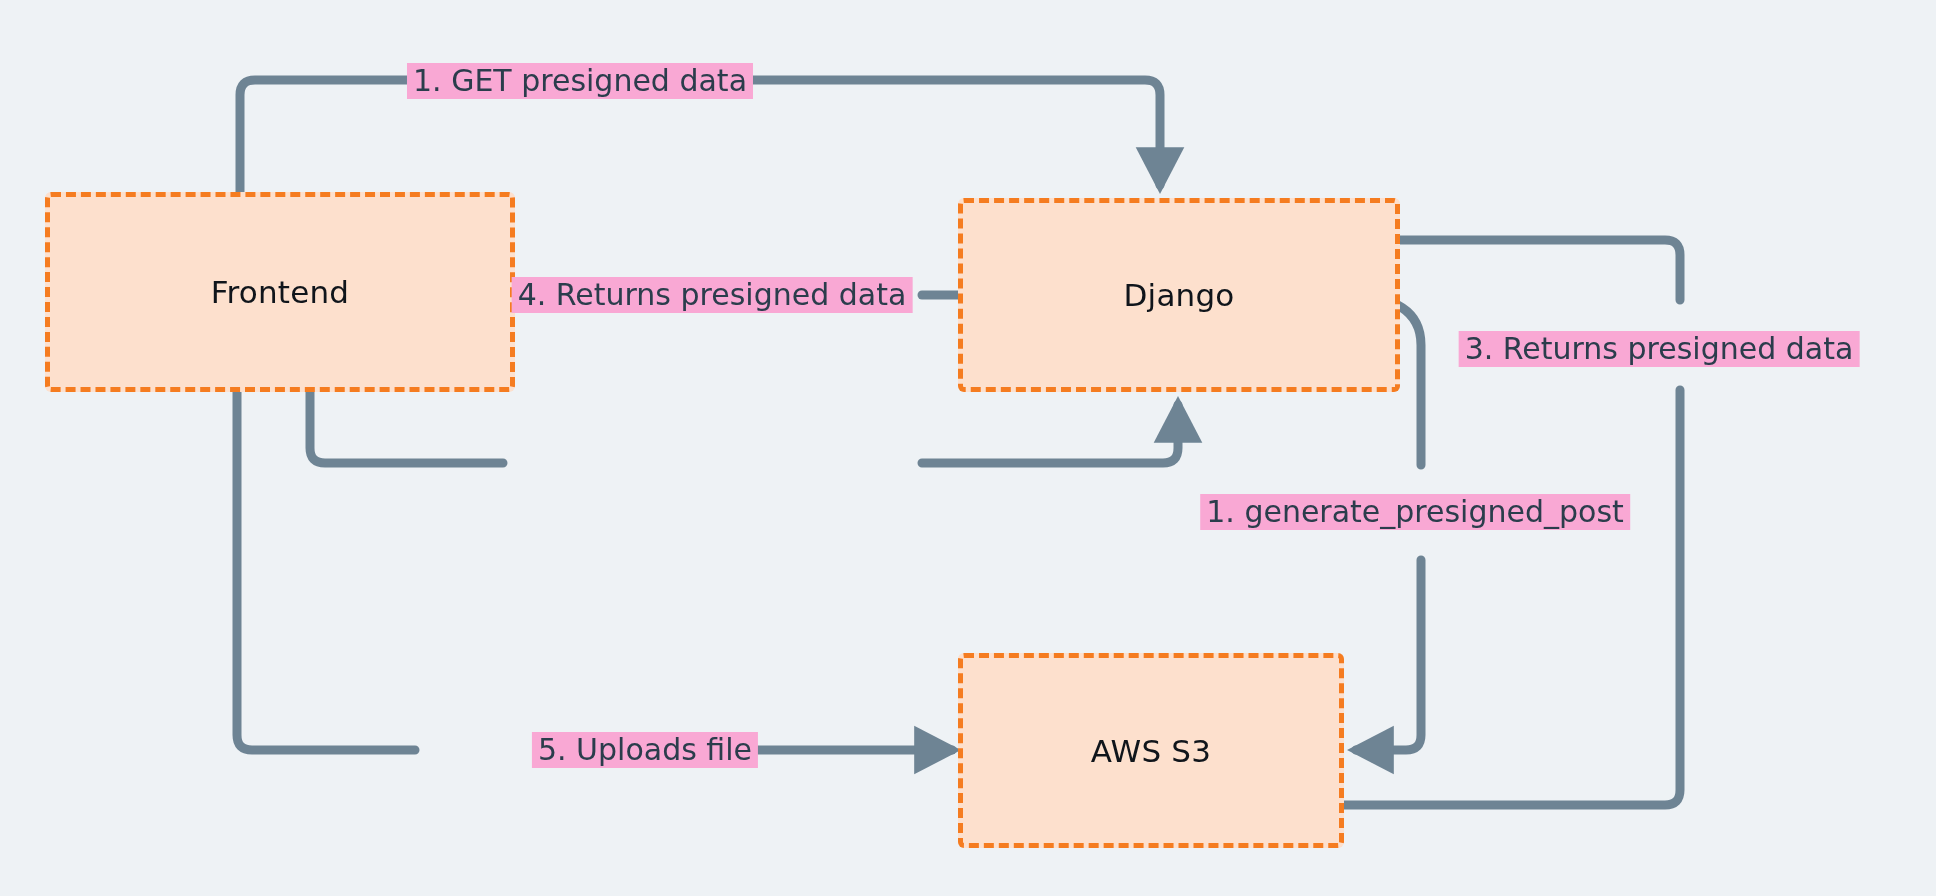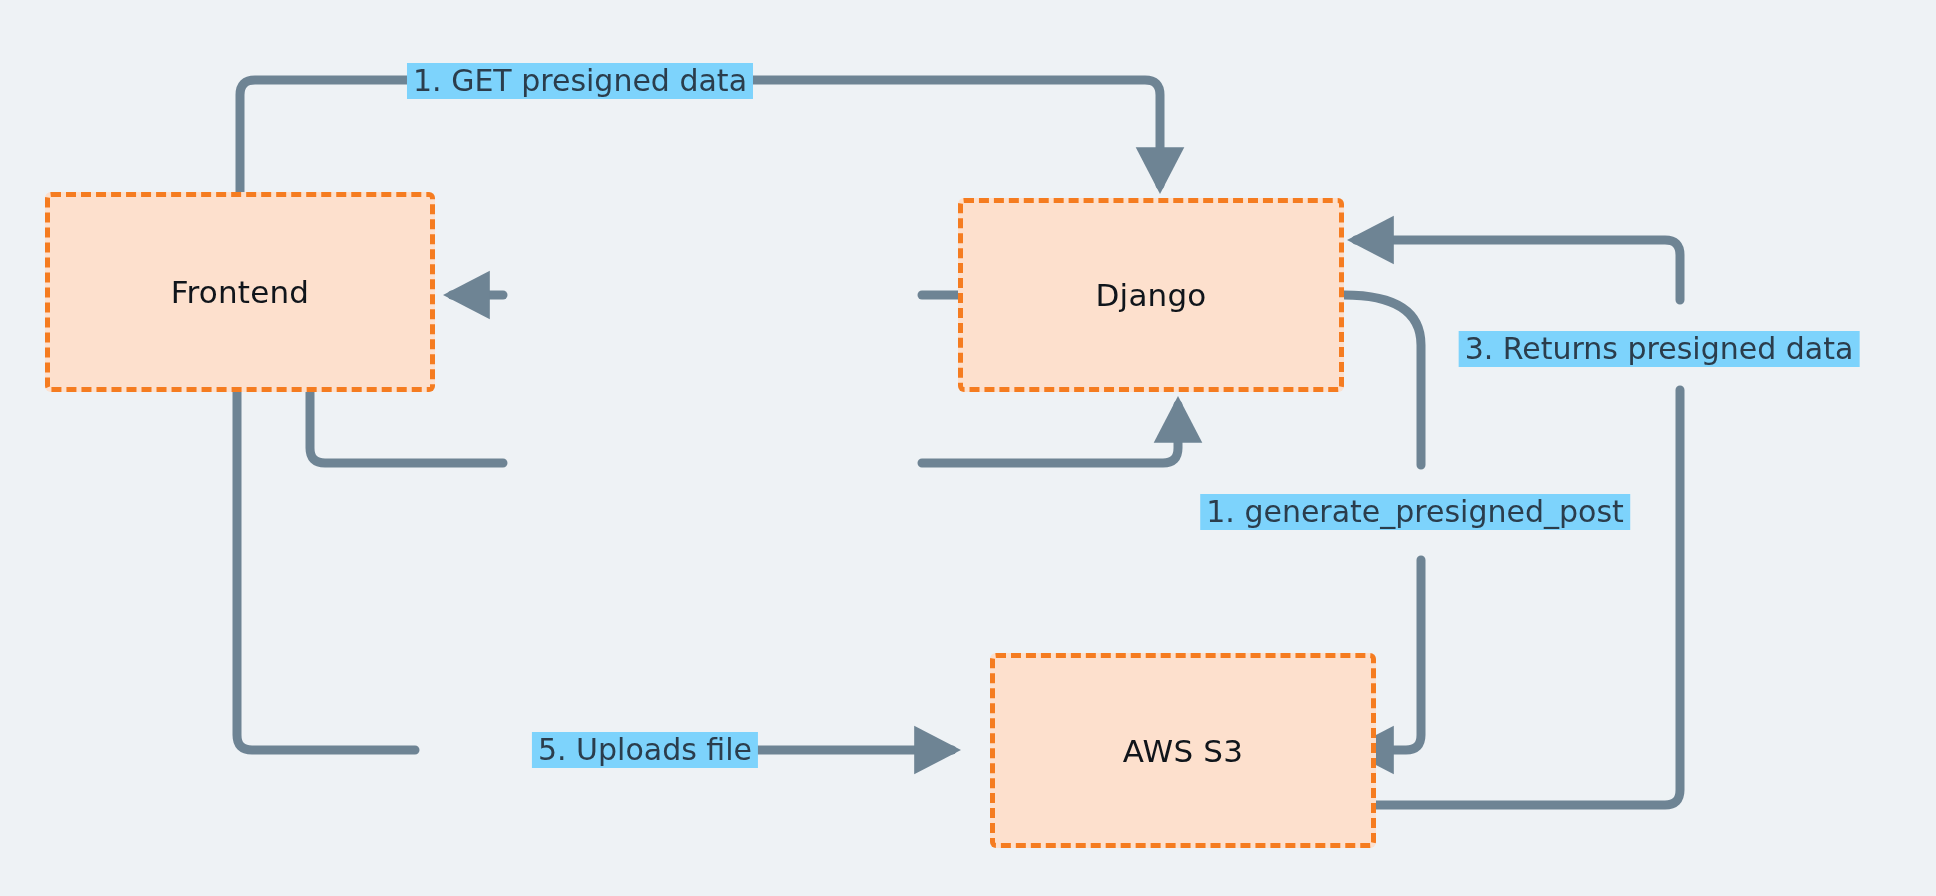--- a/index.html
+++ b/index.html
@@ -41,21 +41,21 @@
     color: #10151b;
     letter-spacing: 0.2px;
     white-space: pre;
   }
   .edge-label {
     position: absolute;
     font-family: "DejaVu Sans", sans-serif;
     font-size: 30px;
     color: #2b3d4c;
     white-space: pre;
-    background: #7dd3fc;
+    background: #f9a8d4;
     line-height: 1;
     padding: 3px 6px;
     transform: translate(-50%, -50%);
   }
 </style>
 </head>
 <body>
 
 <div id="canvas">
 
@@ -80,35 +80,36 @@
       <path d="M 625,750 L 952,750" marker-end="url(#ah)"></path>
 
       <path d="M 1344,295 Q 1421,295 1421,345 L 1421,465"></path>
       <path d="M 1421,560 L 1421,735 Q 1421,750 1406,750 L 1356,750" marker-end="url(#ah)"></path>
 
       <path d="M 1344,805 L 1665,805 Q 1680,805 1680,790 L 1680,390"></path>
       <path d="M 1680,300 L 1680,255 Q 1680,240 1665,240 L 1356,240" marker-end="url(#ah)"></path>
     </g>
   </svg>
 
-  <div class="node" style="left:45px; top:192px; width:390px; height:200px;">
+  <div class="node" style="left:45px; top:192px; width:470px; height:200px;">
     <span class="node-label">Frontend</span>
   </div>
 
-  <div class="node" style="left:958px; top:198px; width:386px; height:194px;">
+  <div class="node" style="left:958px; top:198px; width:442px; height:194px;">
     <span class="node-label">Django</span>
   </div>
 
-  <div class="node" style="left:958px; top:653px; width:386px; height:195px;margin-left:32px;">
+  <div class="node" style="left:958px; top:653px; width:386px; height:195px;">
     <span class="node-label">AWS S3</span>
   </div>
 
   <div class="edge-label" style="left:580px; top:81px;">1. GET presigned data</div>
 
   <div class="edge-label" style="left:1415px; top:512px;">1. generate_presigned_post</div>
 
   <div class="edge-label" style="left:1659px; top:349px;">3. Returns presigned data</div>
 
+  <div class="edge-label" style="left:712px; top:295px;">4. Returns presigned data</div>
 
   <div class="edge-label" style="left:625px; top:750px;margin-left:20px;">5. Uploads file</div>
 
 
 </div>
 
 </body></html>

